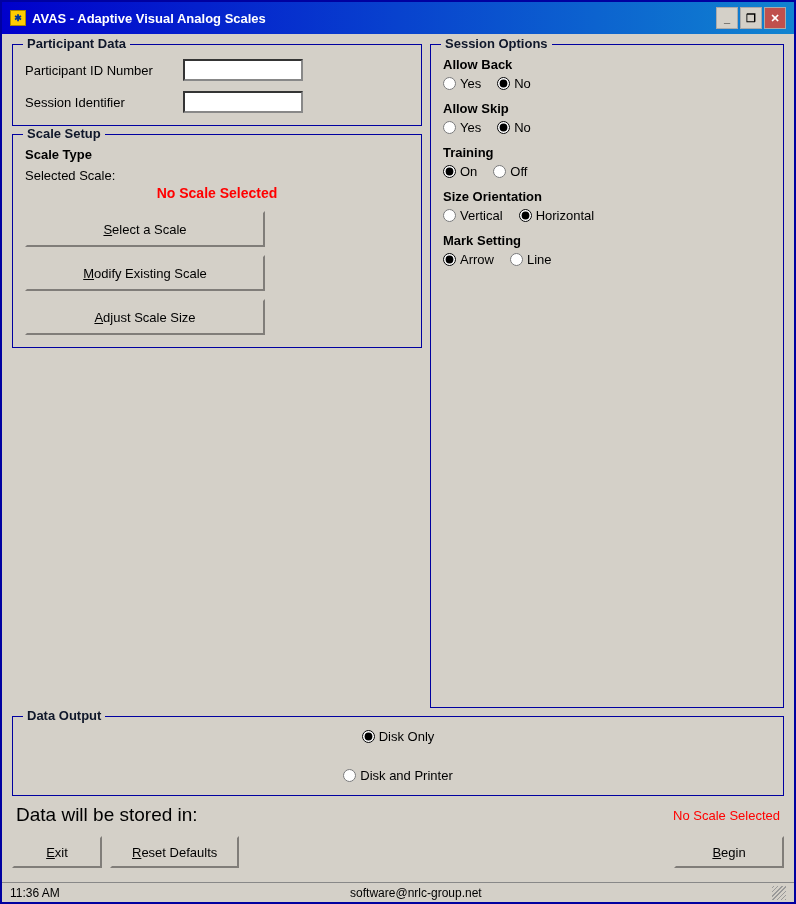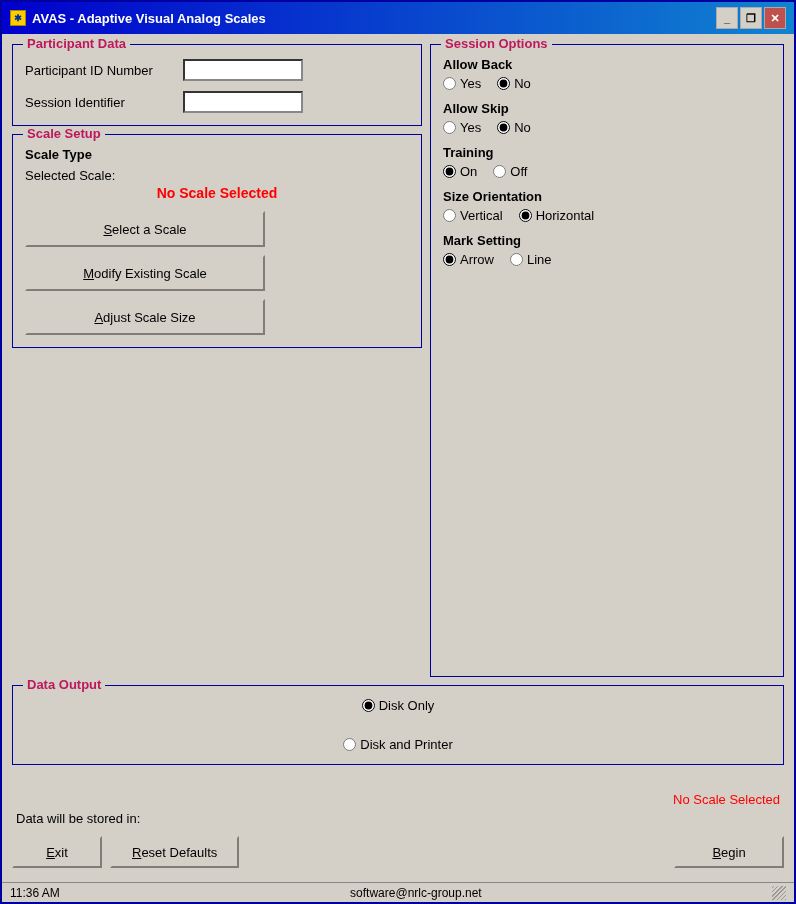--- a/index.html
+++ b/index.html
@@ -114,21 +114,21 @@
       position: relative;
     }
 
     .group-box-title {
       position: absolute;
       top: -9px;
       left: 10px;
       background: #d4d0c8;
       padding: 0 4px;
       font-weight: bold;
-      color: #be185d;
+      color: #0f172a;
       font-size: 13px;
     }
 
     .field-row {
       display: flex;
       align-items: center;
       margin-bottom: 10px;
       gap: 8px;
     }
 
@@ -235,22 +235,21 @@
     }
 
     .data-storage-row {
       display: flex;
       align-items: center;
       justify-content: space-between;
       padding: 0 4px;
     }
 
     .data-storage-label {
-      font-size: 13px;
-      margin-top: 38px;
+      font-size: 19px;
     }
 
     .no-scale-status {
       color: red;
       font-size: 13px;
     }
 
     .bottom-buttons {
       display: flex;
       align-items: center;

